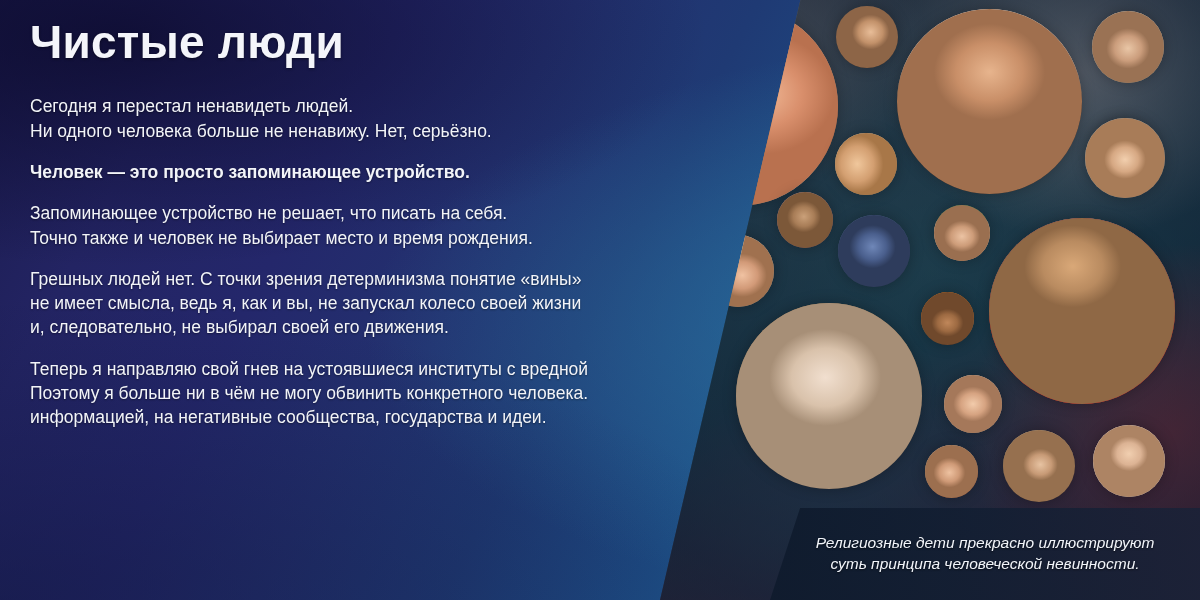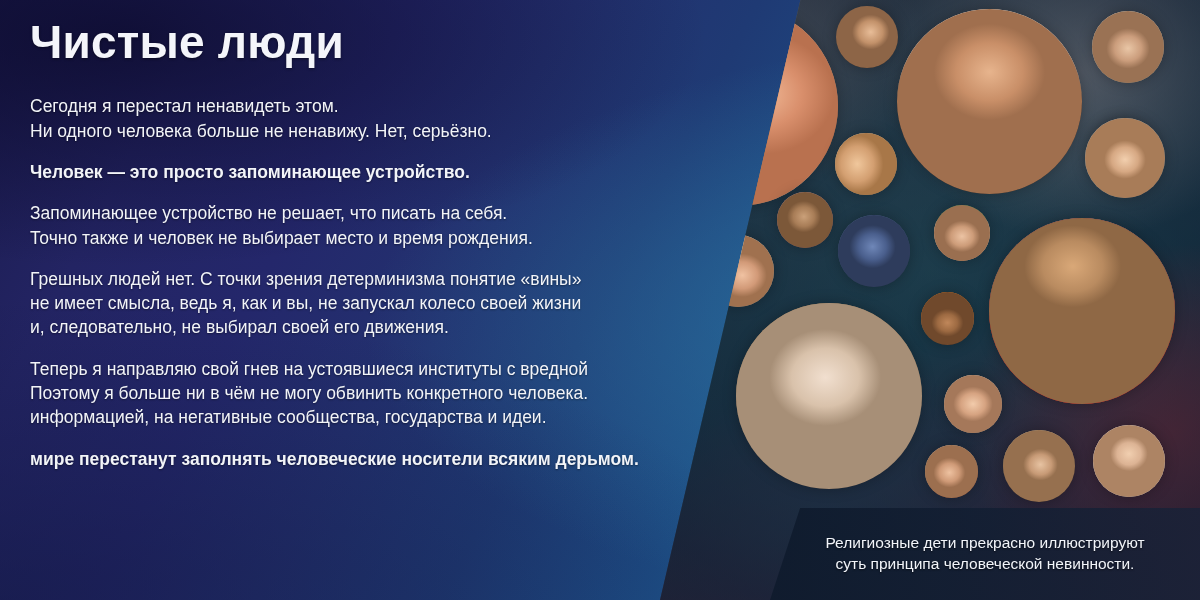--- a/index.html
+++ b/index.html
@@ -185,20 +185,21 @@
     display:flex;align-items:center;justify-content:center;
   }
   .caption-text{
     margin:0;
     text-align:center;
     font-size:15.5px;
     line-height:1.33;
     color:#f2f5fa;
     text-shadow:0 1px 2px rgba(0,0,0,.6);
     padding:0 14px;
+    font-style:italic;
   }
   .caption-text .ln{display:block;white-space:nowrap;}
 </style>
 </head>
 <body>
 
 <div id="poster">
 
   <div class="bg-base"></div>
   <div class="bg-vignette"></div>
@@ -261,21 +262,21 @@
     <div class="ph p-whitehijab" style="left:433px;top:425px;width:72px;height:72px;">
         <div class="inner"></div>
       </div>
   </div>
 
   <div class="text-panel">
 
     <h1 class="title">Чистые люди</h1>
 
     <p class="para">
-      <span class="ln">Сегодня я перестал ненавидеть этом.</span>
+      <span class="ln">Сегодня я перестал ненавидеть людей.</span>
       <span class="ln">Ни одного человека больше не ненавижу. Нет, серьёзно.</span>
     </p>
 
     <p class="para bold">
       <span class="ln">Человек — это просто запоминающее устройство.</span>
     </p>
 
     <p class="para">
       <span class="ln">Запоминающее устройство не решает, что писать на себя.</span>
       <span class="ln">Точно также и человек не выбирает место и время рождения.</span>
@@ -287,21 +288,20 @@
       <span class="ln">и, следовательно, не выбирал своей его движения.</span>
     </p>
 
     <p class="para">
       <span class="ln">Теперь я направляю свой гнев на устоявшиеся институты с вредной</span>
       <span class="ln">Поэтому я больше ни в чём не могу обвинить конкретного человека.</span>
       <span class="ln">информацией, на негативные сообщества, государства и идеи.</span>
     </p>
 
     <p class="para bold">
-      <span class="ln">мире перестанут заполнять человеческие носители всяким дерьмом.</span>
     </p>
   </div>
 
   <div class="caption">
     <p class="caption-text">
       <span class="ln">Религиозные дети прекрасно иллюстрируют</span>
       <span class="ln">суть принципа человеческой невинности.</span>
     </p>
   </div>
 

